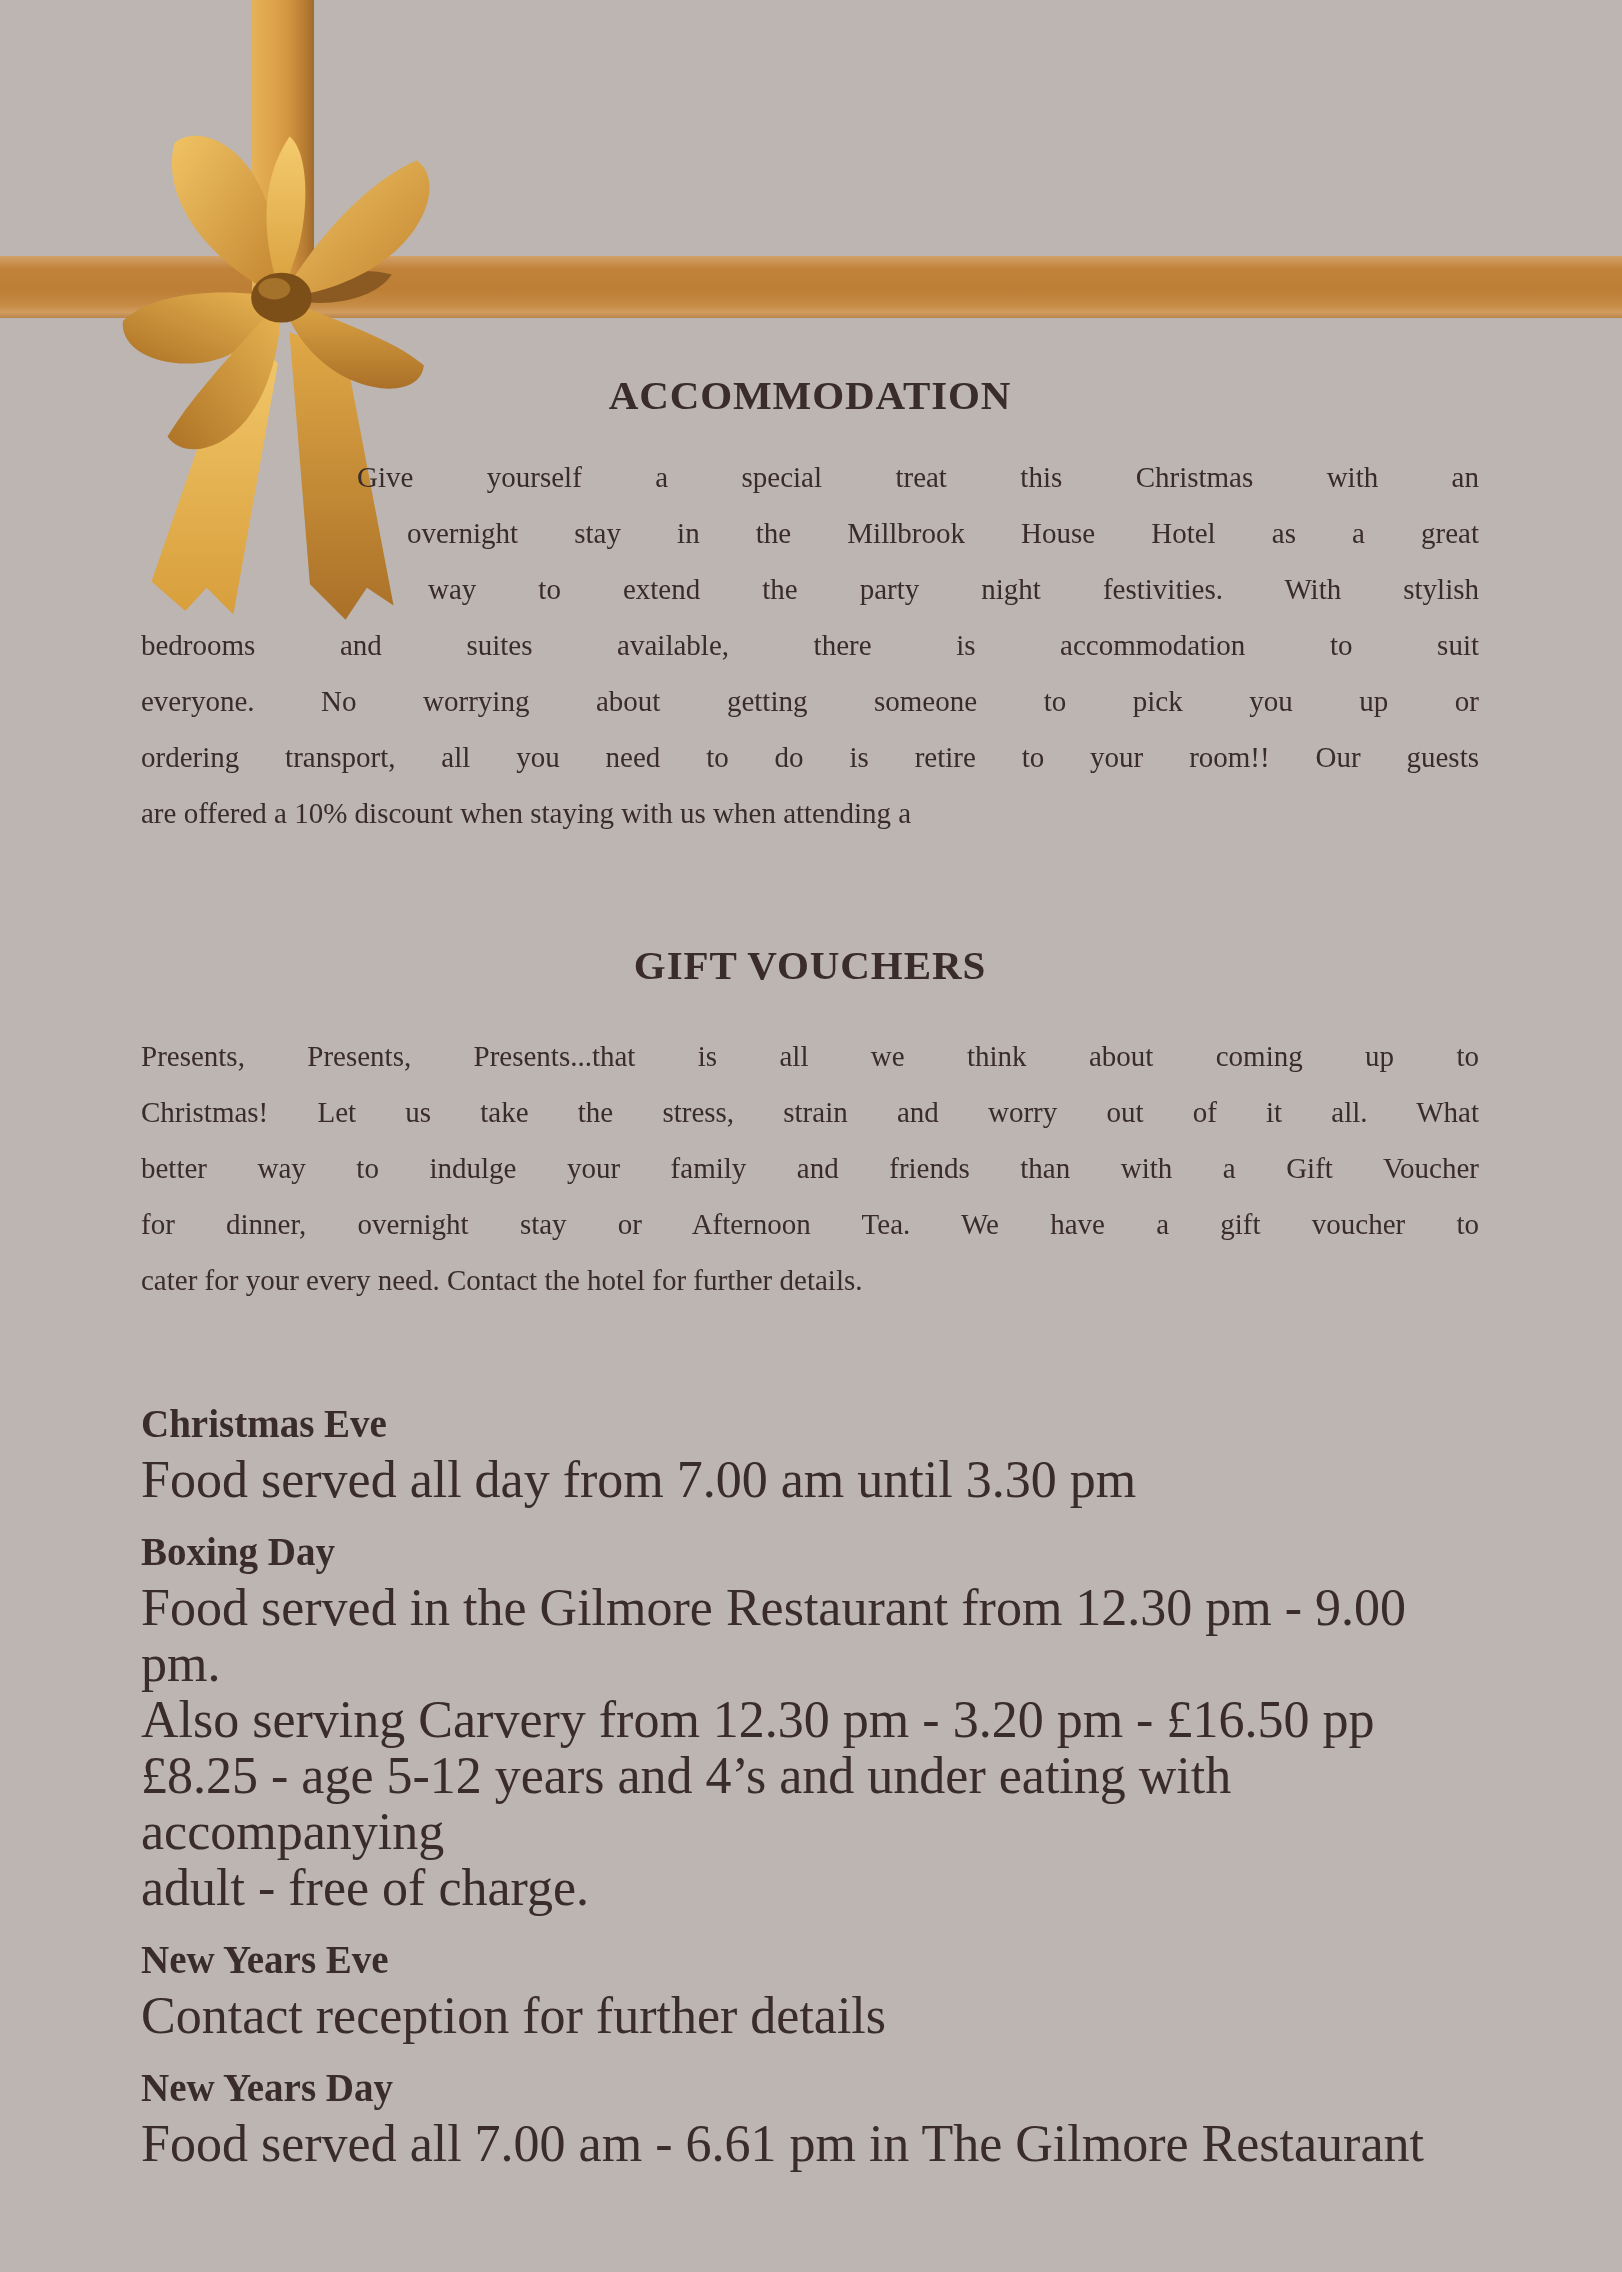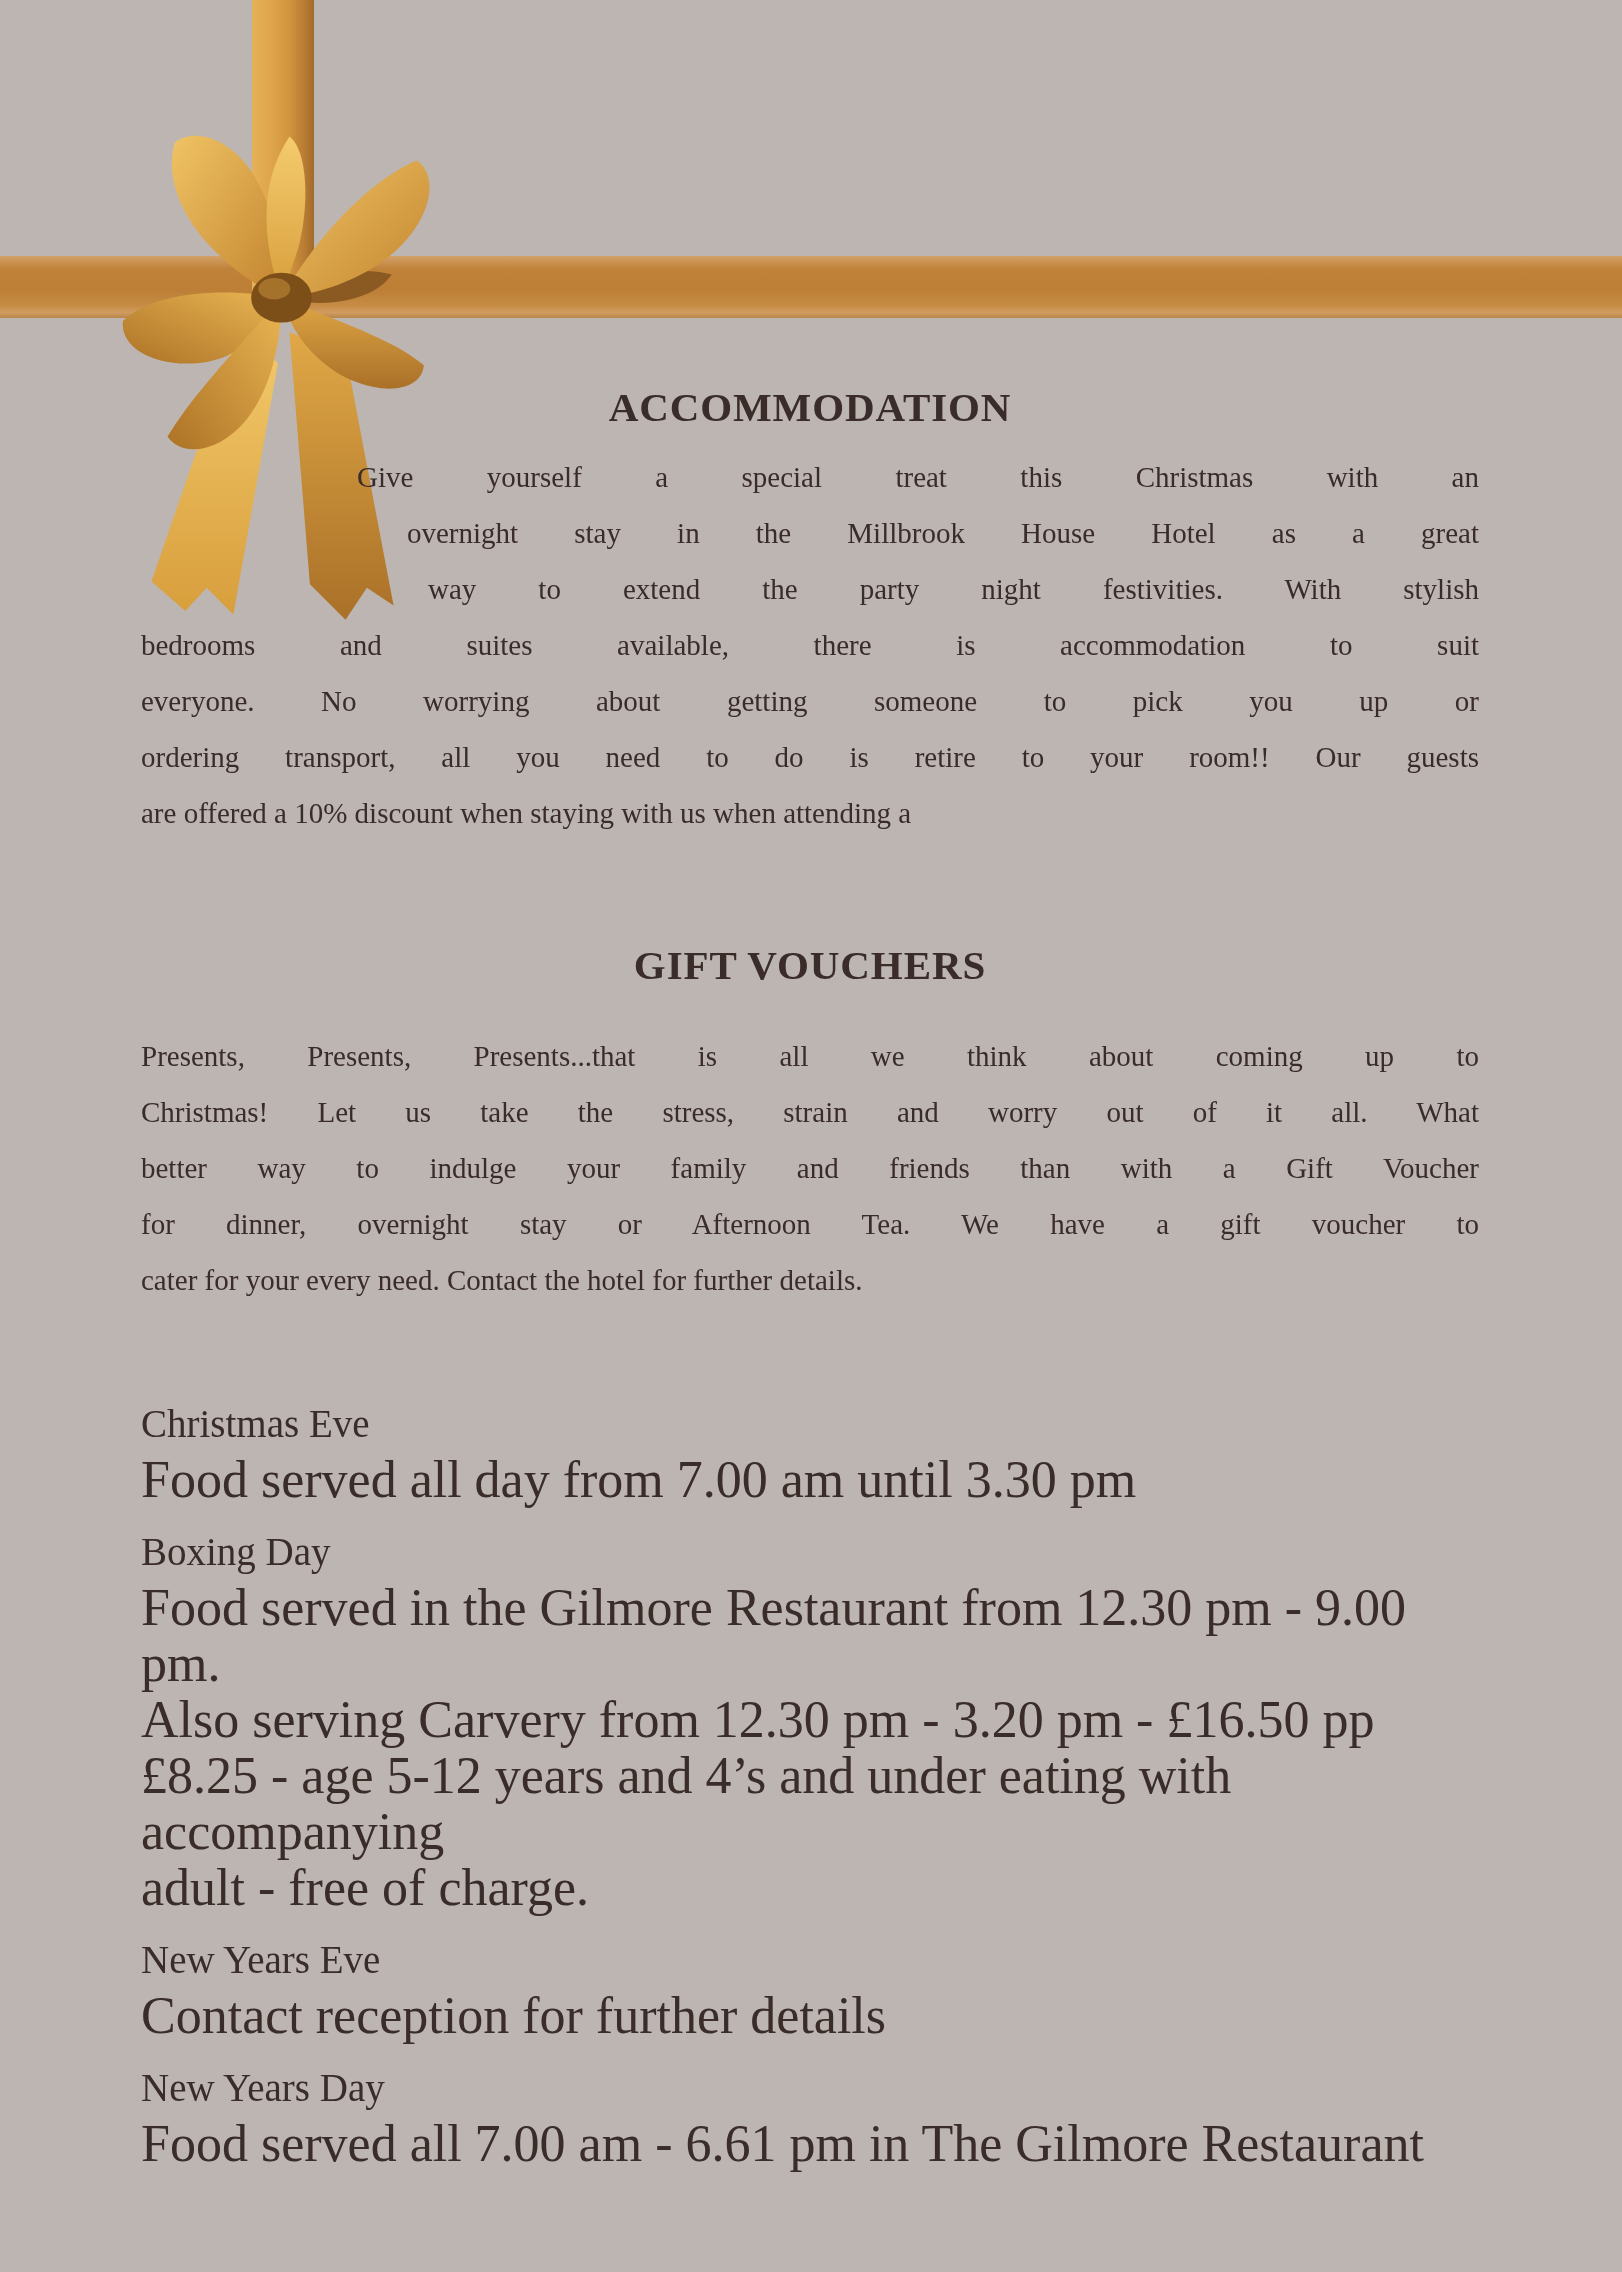--- a/index.html
+++ b/index.html
@@ -25,41 +25,41 @@
   }
   .bow{position:absolute;left:107px;top:96px;width:356px;height:535px;z-index:2;}
 
   
   .content{position:absolute;left:141px;top:0;width:1338px;z-index:3;}
   .title{
     position:absolute;width:100%;
     font-weight:700;font-size:41px;line-height:56px;
     letter-spacing:0.9px;text-align:center;margin:0;
   }
-  .t-acc{top:379px;}
+  .t-acc{top:367px;}
   .t-gv{top:937px;}
 
   .para{position:absolute;width:100%;}
   .para1{top:449px;}
   .para2{top:1028px;}
   .jline{
     font-size:29px;line-height:56px;
     text-align:justify;text-align-last:justify;text-justify:inter-word;
     white-space:nowrap;
   }
   .para .jline:last-child{text-align-last:left;}
   
   .para1 div.jline:nth-of-type(1){padding-left:216px;}
   .para1 div.jline:nth-of-type(2){padding-left:266px;}
   .para1 div.jline:nth-of-type(3){padding-left:287px;}
 
   
   .schedule{position:absolute;top:1396px;width:100%;}
   .schedule .group + .group{margin-top:16px;}
-  .heading{font-weight:400;font-size:39px;line-height:56px;}
+  .heading{font-weight:700;font-size:39px;line-height:56px;}
   .sline{font-size:52px;line-height:56px;}
 </style>
 </head>
 <body>
 
 <div class="page">
 
   <div class="ribbon-h"></div>
   <div class="ribbon-v"></div>
 

